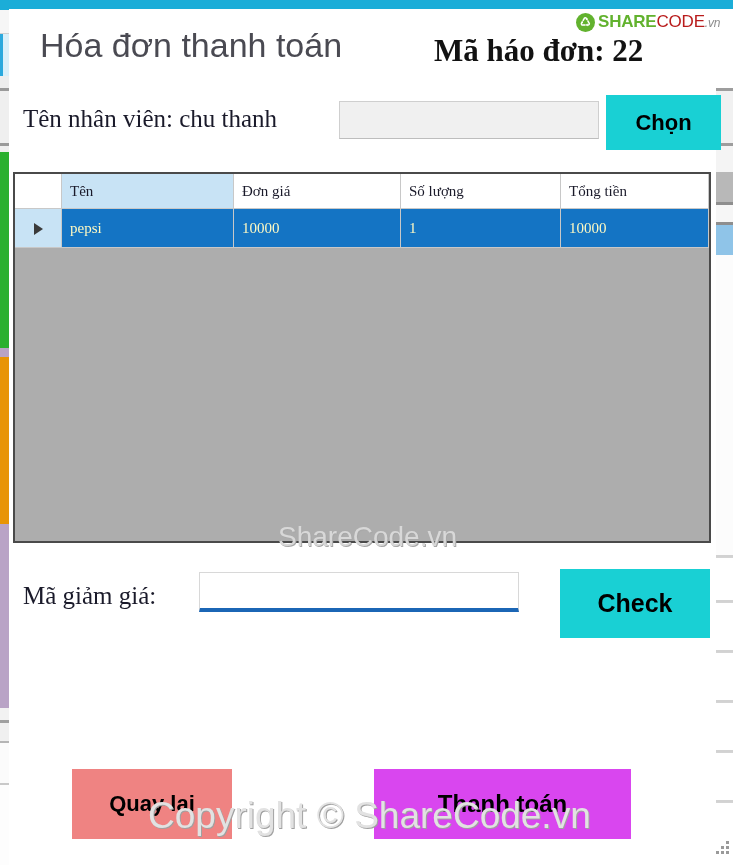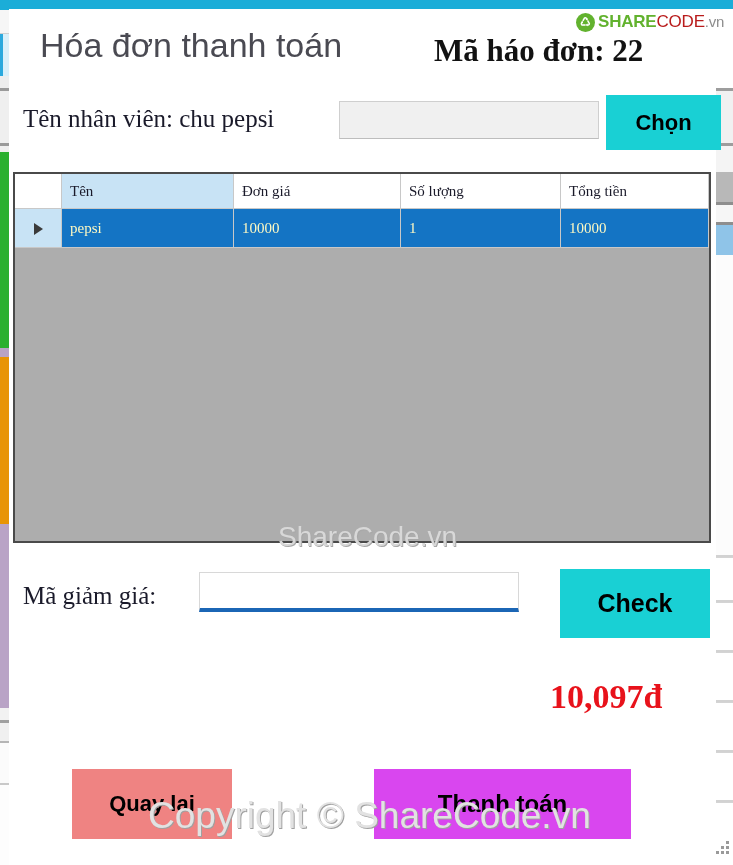--- a/index.html
+++ b/index.html
@@ -71,21 +71,21 @@
     align-items: center;
     justify-content: center;
     color: #ffffff;
     font-size: 12px;
     font-weight: bold;
     line-height: 1;
   }
   #logo-text { font-size: 17px; letter-spacing: -0.2px; }
   #logo-share { color: #62b22e; font-weight: bold; }
   #logo-code { color: #b91c1c; }
-  #logo-vn { color: #8d8d8d; font-size: 15px; }
+  #logo-vn { color: #8d8d8d; font-size: 12px; font-style: italic; }
 
   
   #page-title {
     position: absolute;
     left: 31px; top: 26px;
     font-family: "Liberation Sans", sans-serif;
     font-size: 34px;
     font-weight: 300;
     color: #4a4a52;
     white-space: nowrap;
@@ -366,21 +366,21 @@
   <div id="title-bar"></div>
 
   <div id="logo">
     <span id="logo-mark">♺</span>
     <span id="logo-text"><span id="logo-share">SHARE</span><span id="logo-code">CODE</span><span id="logo-vn">.vn</span></span>
   </div>
 
   <div id="page-title">Hóa đơn thanh toán</div>
   <div id="invoice-code">Mã háo đơn: 22</div>
 
-  <div id="employee-label">Tên nhân viên: chu pepsi</div>
+  <div id="employee-label">Tên nhân viên: chu thanh</div>
   <input id="employee-input" type="text" value="" style="">
   <button id="choose-button">Chọn</button>
 
   <div id="data-grid">
     <table class="grid">
       <thead>
         <tr>
           <th class="rowhdr"></th>
           <th class="selected-col" style="width:155px;">Tên</th>
           <th style="width:150px;">Đơn giá</th>
@@ -397,21 +397,20 @@
           <td>10000</td>
         </tr>
       </tbody>
     </table>
   </div>
 
   <div id="discount-label">Mã giảm giá:</div>
   <input id="discount-input" type="text" value="" style="">
   <button id="check-button">Check</button>
 
-  <div id="grand-total-value">10,097đ</div>
 
   <button id="back-button">Quay lai</button>
   <button id="pay-button">Thanh toán</button>
 
   <div id="resize-grip">
     <i style="left:13px;top:3px;"></i>
     <i style="left:8px;top:8px;"></i>
       <i style="left:13px;top:8px;"></i>
     <i style="left:3px;top:13px;"></i>
       <i style="left:8px;top:13px;"></i>

